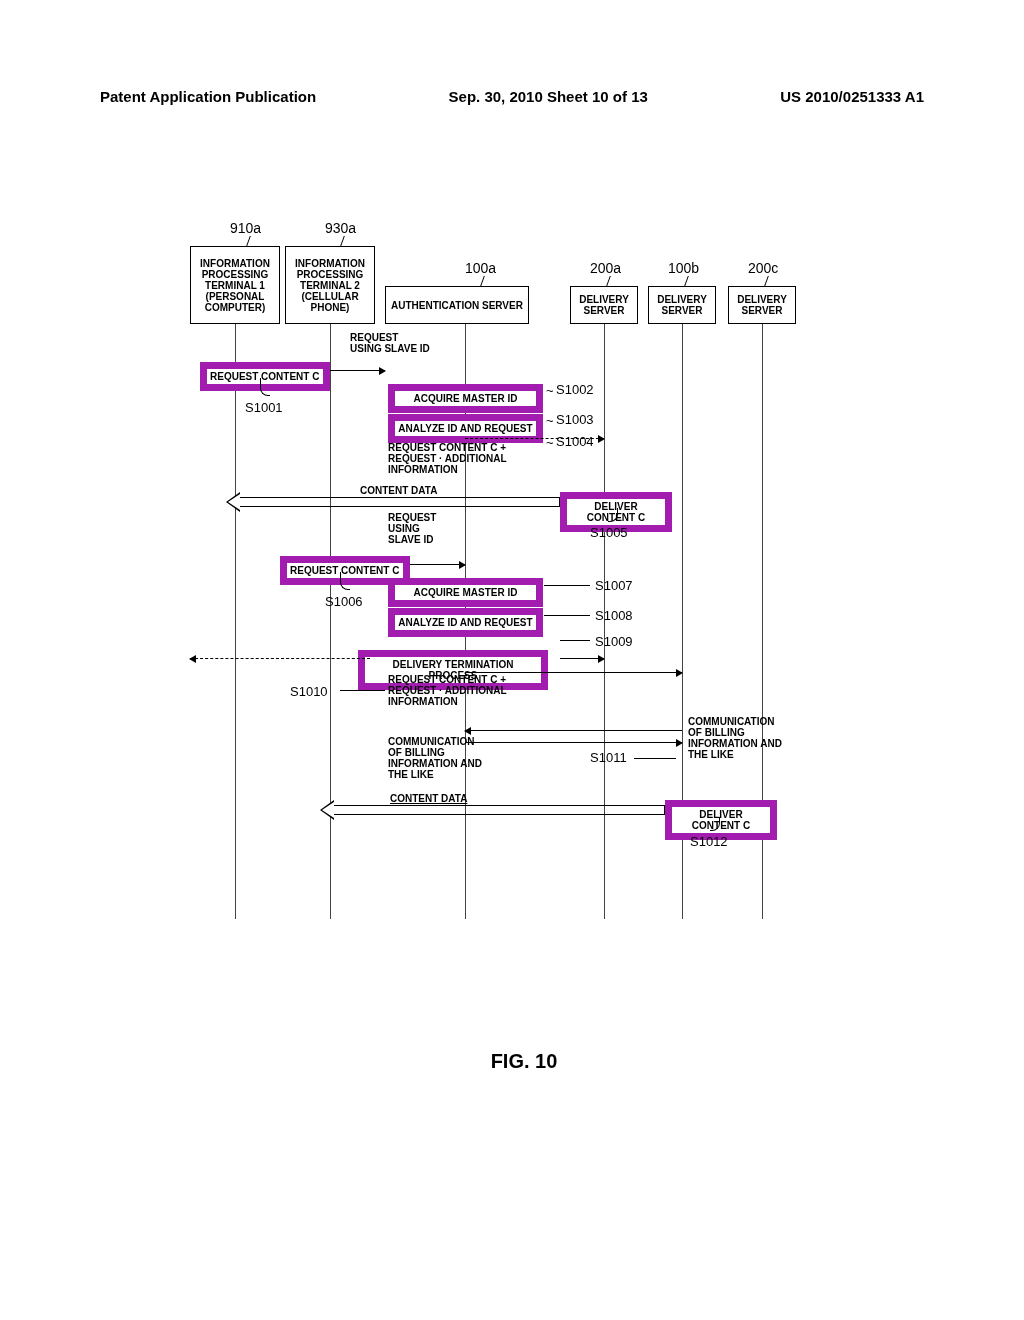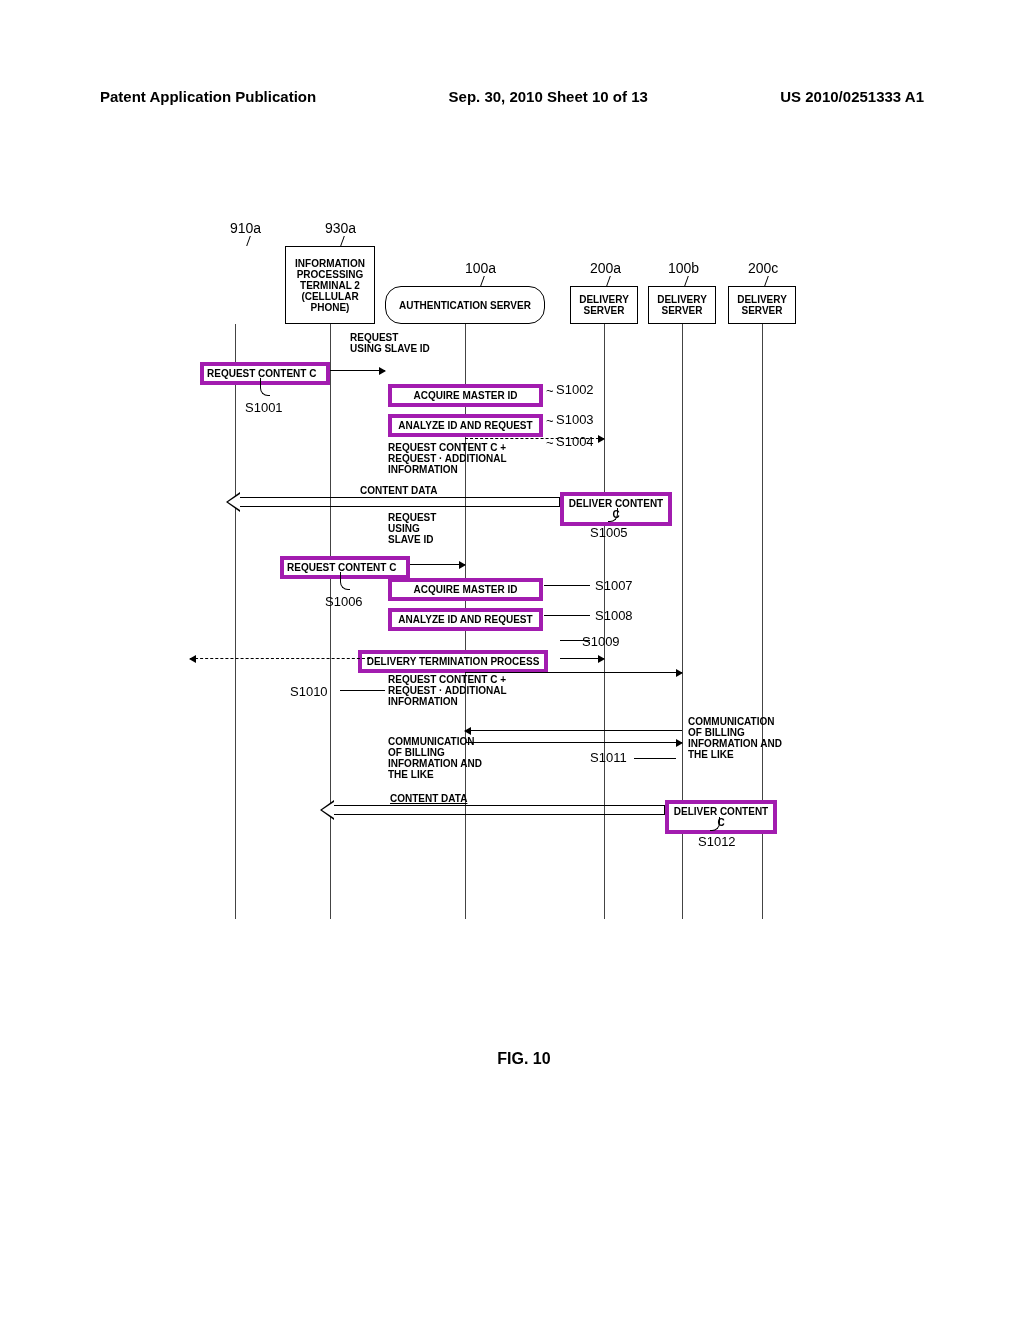--- a/index.html
+++ b/index.html
@@ -50,21 +50,21 @@
   }
   
   .lifeline {
     position: absolute;
     width: 0;
     border-left: 1px solid #444;
   }
   
   .msgbox {
     position: absolute;
-    border: 4px solid #a21caf;
+    border: 7px solid #a21caf;
     font-size: 10px;
     padding: 2px 3px;
     background: #fff;
     font-weight: bold;
     line-height: 1.1;
   }
   
   .step {
     position: absolute;
     font-size: 13px;
@@ -122,21 +122,21 @@
   .blockarrow .head-inner {
     position: absolute;
     left: 2px; top: -1px;
     width: 0; height: 0;
     border-right: 12px solid #fff;
     border-top: 8px solid transparent;
     border-bottom: 8px solid transparent;
   }
   .fig-caption {
     position: absolute;
-    font-size: 16px;
+    font-size: 20px;
     font-weight: bold;
     width: 100%;
     text-align: center;
     padding-left: 24px;
   }
   .curve {
     position: absolute;
     width: 10px;
     border-left: 1px solid #000;
     border-bottom: 1px solid #000;
@@ -172,22 +172,23 @@
   <div class="ref" style="left:478px; top:40px;">100b</div>
   <div class="ref" style="left:558px; top:40px;">200c</div>
 
   <div class="tick" style="left:58px; top:16px; height:10px; border-left:1px solid #000; transform:skewX(-20deg);"></div>
   <div class="tick" style="left:152px; top:16px; height:10px; border-left:1px solid #000; transform:skewX(-20deg);"></div>
   <div class="tick" style="left:292px; top:56px; height:10px; border-left:1px solid #000; transform:skewX(-20deg);"></div>
   <div class="tick" style="left:418px; top:56px; height:10px; border-left:1px solid #000; transform:skewX(-20deg);"></div>
   <div class="tick" style="left:496px; top:56px; height:10px; border-left:1px solid #000; transform:skewX(-20deg);"></div>
   <div class="tick" style="left:576px; top:56px; height:10px; border-left:1px solid #000; transform:skewX(-20deg);"></div>
 
+  <div class="lane-header" style="left:0; top:26px; width:90px; height:78px;">INFORMATION PROCESSING TERMINAL 1 (PERSONAL COMPUTER)</div>
   <div class="lane-header" style="left:95px; top:26px; width:90px; height:78px;">INFORMATION PROCESSING TERMINAL 2 (CELLULAR PHONE)</div>
-  <div class="lane-header" style="left:195px; top:66px; width:160px; height:38px;border-radius:16px;">AUTHENTICATION SERVER</div>
+  <div class="lane-header" style="left:195px; top:66px; width:144px; height:38px;">AUTHENTICATION SERVER</div>
   <div class="lane-header" style="left:380px; top:66px; width:68px; height:38px;">DELIVERY SERVER</div>
   <div class="lane-header" style="left:458px; top:66px; width:68px; height:38px;">DELIVERY SERVER</div>
   <div class="lane-header" style="left:538px; top:66px; width:68px; height:38px;">DELIVERY SERVER</div>
 
   <div class="lifeline" style="left:45px; top:104px; height:595px;"></div>
   <div class="lifeline" style="left:140px; top:104px; height:595px;"></div>
   <div class="lifeline" style="left:275px; top:104px; height:595px;"></div>
   <div class="lifeline" style="left:414px; top:104px; height:595px;"></div>
   <div class="lifeline" style="left:492px; top:104px; height:595px;"></div>
   <div class="lifeline" style="left:572px; top:104px; height:595px;"></div>
@@ -234,21 +235,21 @@
   <div class="step" style="left:405px; top:358px;">S1007</div>
 
   <div class="msgbox" style="left:198px; top:388px; width:155px; text-align:center;">ANALYZE ID AND REQUEST</div>
   <div class="arrow" style="left:354px; top:395px; width:46px;"></div>
   <div class="step" style="left:405px; top:388px;text-align:right;">S1008</div>
 
   <div class="msgbox" style="left:168px; top:430px; width:190px; text-align:center;">DELIVERY TERMINATION PROCESS</div>
   <div class="arrow right" style="left:370px; top:438px; width:44px;"></div>
   <div class="arrow left" style="left:0px; top:438px; width:180px; border-top-style:dashed;"></div>
   <div class="arrow" style="left:370px; top:420px; width:30px;"></div>
-  <div class="step" style="left:392px; top:414px;">S1009</div>
+  <div class="step" style="left:405px; top:414px;">S1009</div>
 
   <div class="label" style="left:198px; top:454px; width:140px;">REQUEST CONTENT C + REQUEST · ADDITIONAL INFORMATION</div>
   <div class="arrow right" style="left:275px; top:452px; width:217px;"></div>
   <div class="arrow" style="left:150px; top:470px; width:45px;"></div>
   <div class="step" style="left:100px; top:464px;">S1010</div>
 
   <div class="arrow left" style="left:275px; top:510px; width:217px;"></div>
   <div class="arrow right" style="left:275px; top:522px; width:217px;"></div>
   <div class="label" style="left:198px; top:516px; width:100px;">COMMUNICATION OF BILLING INFORMATION AND THE LIKE</div>
   <div class="label" style="left:498px; top:496px; width:100px;">COMMUNICATION OF BILLING INFORMATION AND THE LIKE</div>
@@ -256,17 +257,17 @@
   <div class="step" style="left:400px; top:530px;">S1011</div>
 
   <div class="msgbox" style="left:475px; top:580px; width:112px; text-align:center;">DELIVER CONTENT C</div>
   <div class="blockarrow" style="left:130px; top:583px; width:345px;">
     <div class="head"></div>
       <div class="head-inner"></div>
       <div class="shaft"></div>
   </div>
   <div class="label" style="left:200px; top:573px; font-size:10px; text-decoration:underline;">CONTENT DATA</div>
   <div class="curve r" style="left:520px; top:597px; height:14px;"></div>
-  <div class="step" style="left:500px; top:614px;margin-left:8px;">S1012</div>
+  <div class="step" style="left:500px; top:614px;">S1012</div>
 
 </div>
 
 <div class="fig-caption" style="top:1050px;">FIG. 10</div>
 
 </body></html>

